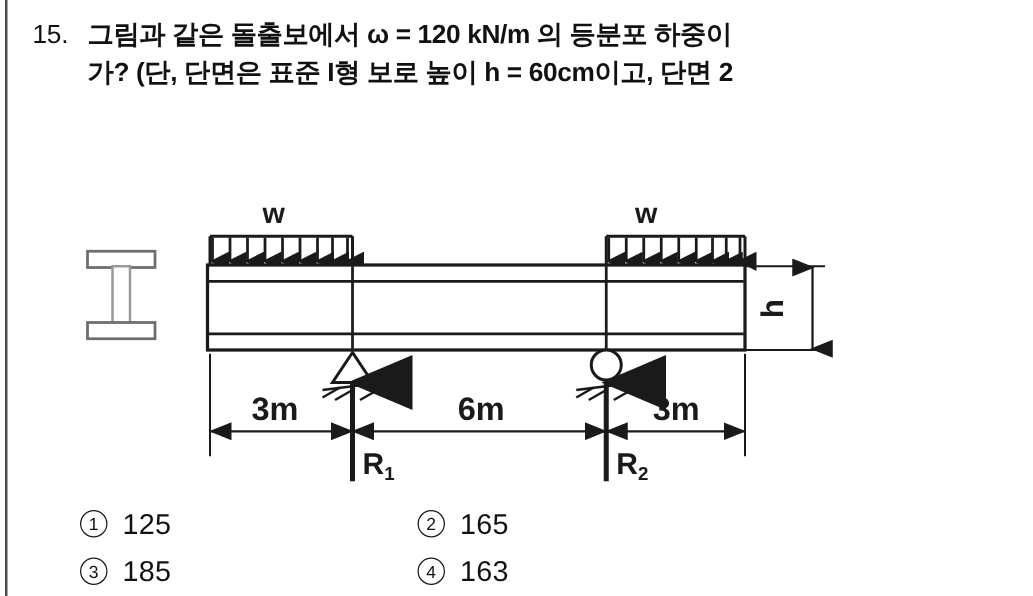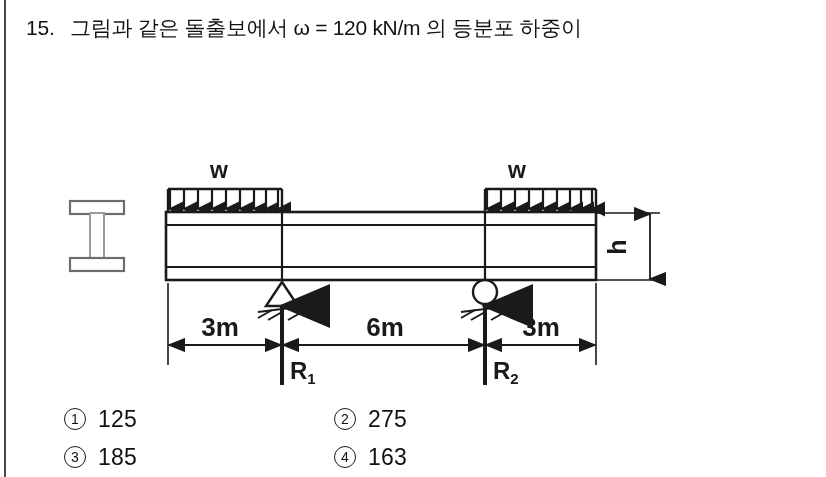--- a/index.html
+++ b/index.html
@@ -45,20 +45,21 @@
     letter-spacing: -0.2px;
   }
   .q-body {
     flex: 1;
   }
   .q-line {
     font-size: 21px;
     line-height: 31px;
     letter-spacing: -0.3px;
     white-space: pre;
+    font-weight: bold;
   }
   .sup {
     font-size: 13px;
     vertical-align: super;
     line-height: 0;
   }
 
   
   .figure {
     position: absolute;
@@ -110,20 +111,21 @@
 
 <div id="page">
 
   <div class="page-border-left"></div>
 
   <div class="question">
     <div class="q-row">
       <div class="q-num">15.</div>
       <div class="q-body">
         <div class="q-line">그림과 같은 돌출보에서 ω = 120 kN/m 의 등분포 하중이</div>
+        <div class="q-line">가? (단, 단면은 표준 I형 보로 높이 h = 60cm이고, 단면 2</div>
       </div>
     </div>
   </div>
 
   <div class="figure">
     <svg width="826" height="250" viewBox="0 0 826 250" xmlns="http://www.w3.org/2000/svg">
       <defs>
         <marker id="arrHeadDown" markerWidth="7" markerHeight="7" refX="3.5" refY="6" orient="auto">
           <path d="M0,0 L7,0 L3.5,7 Z" fill="#1a1a1a"></path>
         </marker>
@@ -254,21 +256,21 @@
   </div>
 
   <div class="options">
     <div class="opt-row">
       <div class="opt">
         <span class="opt-bullet">1</span>
         <span class="opt-text">125</span>
       </div>
       <div class="opt">
         <span class="opt-bullet">2</span>
-        <span class="opt-text">275</span>
+        <span class="opt-text">165</span>
       </div>
     </div>
     <div class="opt-row">
       <div class="opt">
         <span class="opt-bullet">3</span>
         <span class="opt-text">185</span>
       </div>
       <div class="opt">
         <span class="opt-bullet">4</span>
         <span class="opt-text">163</span>

